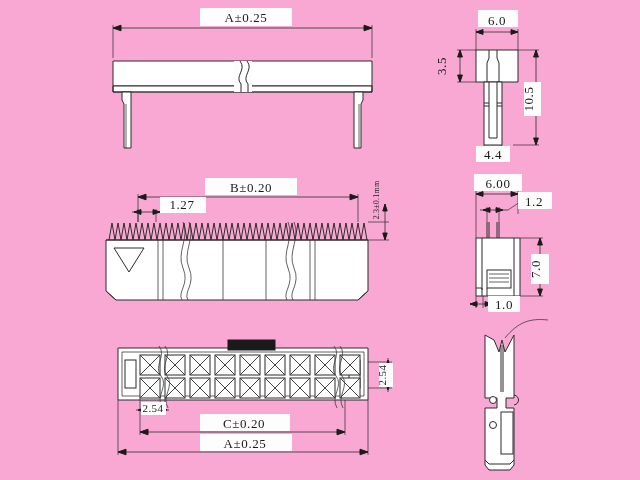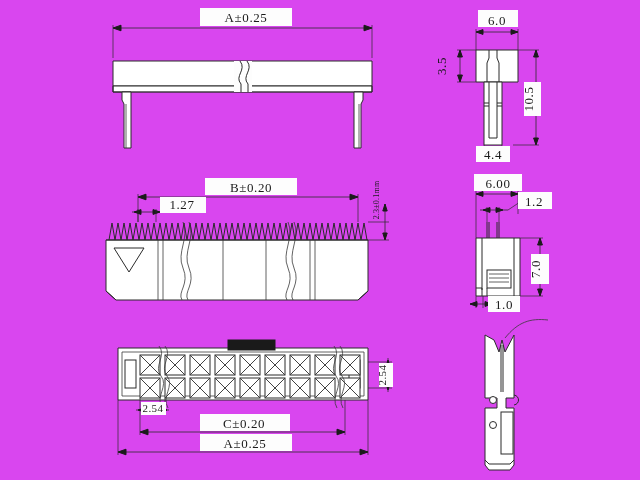--- a/index.html
+++ b/index.html
@@ -5,21 +5,21 @@
   html,body{margin:0;padding:0;}
   body{
     width:640px;height:480px;
     background:#ffffff;
     font-family:"Liberation Serif", serif;
     overflow:hidden;
     position:relative;
   }
   #sheet{
     position:absolute;left:0;top:0;width:640px;height:480px;
-    background:#d946ef;
+    background:#f9a8d4;
   }
   svg{display:block;}
   .ln{stroke:#2b2b2b;stroke-width:1;fill:none;}
   .ln-thin{stroke:#3a3a3a;stroke-width:0.8;fill:none;}
   .ln-dim{stroke:#2b2b2b;stroke-width:0.8;fill:none;}
   .ln-ext{stroke:#2b2b2b;stroke-width:0.7;fill:none;}
   .fillw{fill:#ffffff;stroke:#2b2b2b;stroke-width:1;}
   .fillblk{fill:#1a1a1a;stroke:#1a1a1a;stroke-width:1;}
   .dimtxt{
     font-family:"Liberation Serif", serif;

